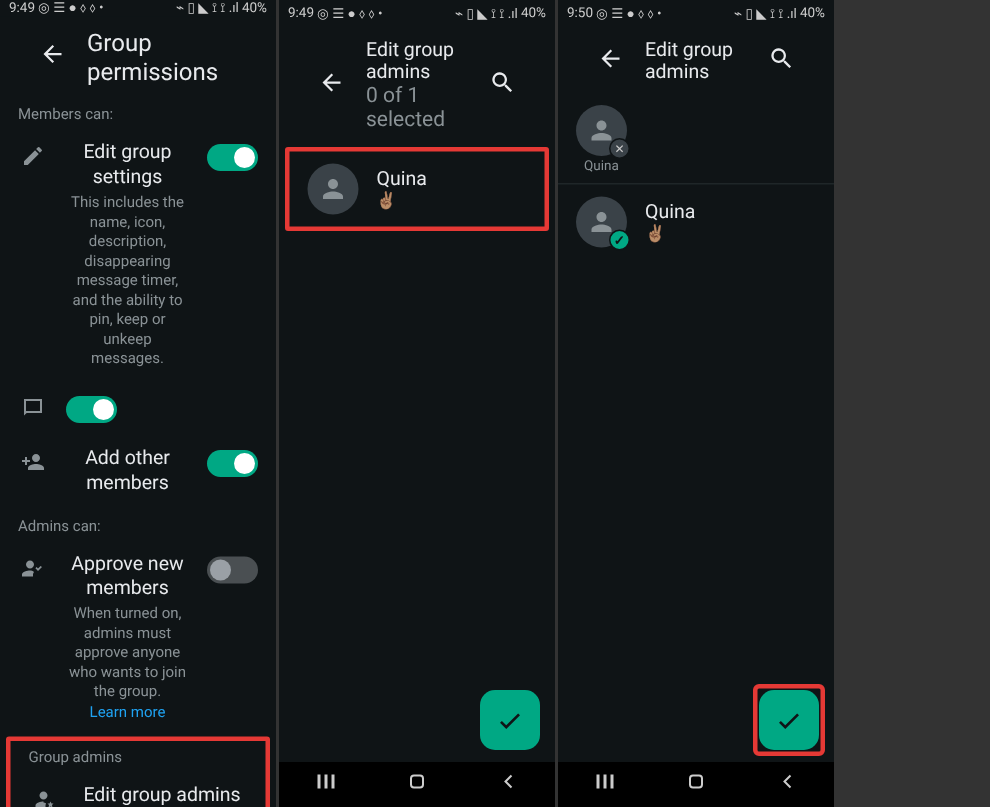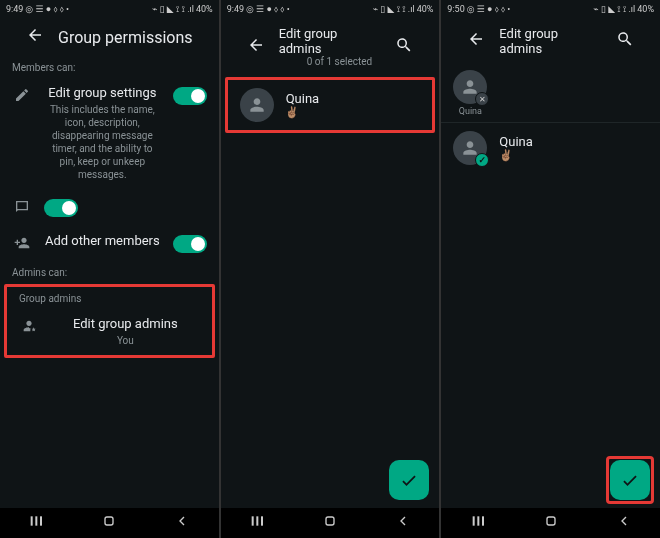--- a/index.html
+++ b/index.html
@@ -6,21 +6,21 @@
   body {
     background: #333;
     font-family: -apple-system, Roboto, Arial, sans-serif;
     display: flex;
     gap: 2px;
     width: 660px;
     height: 538px;
     overflow: hidden;
   }
   .screen {
-    width: 219px;
+    width: 184px;
     height: 538px;
     background: #0f1416;
     color: #e8eaed;
     display: flex;
     flex-direction: column;
     position: relative;
     overflow: hidden;
   }
   .status-bar {
     height: 18px;
@@ -36,21 +36,21 @@
   .status-left span, .status-right span { font-size: 9px; }
   .app-bar {
     display: flex;
     align-items: center;
     padding: 8px 26px;
     gap: 14px;
   }
   .back-icon svg { width: 18px; height: 18px; fill: #e8eaed; }
   .app-title { font-size: 16px; font-weight: 400; color: #e8eaed; }
   .app-title-col { display: flex; flex-direction: column; flex: 1; }
-  .app-title-sub { font-size: 10px; color: #8a9296; margin-left: 28px; }
+  .app-title-sub { font-size: 14px; color: #8a9296; }
   .search-icon svg { width: 18px; height: 18px; fill: #e8eaed; }
   .section-label {
     font-size: 10px;
     color: #8a9296;
     padding: 6px 12px 4px;
   }
   .row {
     display: flex;
     align-items: flex-start;
     padding: 8px 12px;
@@ -206,20 +206,35 @@
     <div class="row-body">
       <div class="row-title">Add other members</div>
     </div>
     <div class="toggle on">
         <div class="knob"></div>
       </div>
   </div>
 
   <div class="section-label">Admins can:</div>
 
+  <div class="row">
+    <div class="row-icon">
+      <svg viewBox="0 0 24 24">
+          <path d="M9 12c2.2 0 4-1.8 4-4S11.2 4 9 4 5 5.8 5 8s1.8 4 4 4zm0 2c-2.7 0-8 1.3-8 4v2h11v-2c0-1 .4-1.9 1-2.6-1.1-.9-2.8-1.4-4-1.4zm10.6-4.6L17 12l-1.4-1.4-1.2 1.2L17 14.4l4-4-1.4-1z"></path>
+        </svg>
+    </div>
+    <div class="row-body">
+      <div class="row-title">Approve new members</div>
+      <div class="row-desc">When turned on, admins must approve anyone who wants to join the group.</div>
+      <div class="row-link">Learn more</div>
+    </div>
+    <div class="toggle off">
+        <div class="knob"></div>
+      </div>
+  </div>
 
   <div class="highlight-box">
     <div class="section-label">Group admins</div>
     <div class="row">
       <div class="row-icon">
         <svg viewBox="0 0 24 24">
             <path d="M12 12c2.2 0 4-1.8 4-4s-1.8-4-4-4-4 1.8-4 4 1.8 4 4 4zm0 2c-2.7 0-8 1.3-8 4v2h10v-2c0-.8.2-1.5.6-2.1-.8-.5-1.8-.9-2.6-.9zm7 0l-1 2h-2l1.5 1.5L17 20l2-1 2 1-.5-2.5L22 16h-2l-1-2z"></path>
           </svg>
       </div>
       <div class="row-body">

